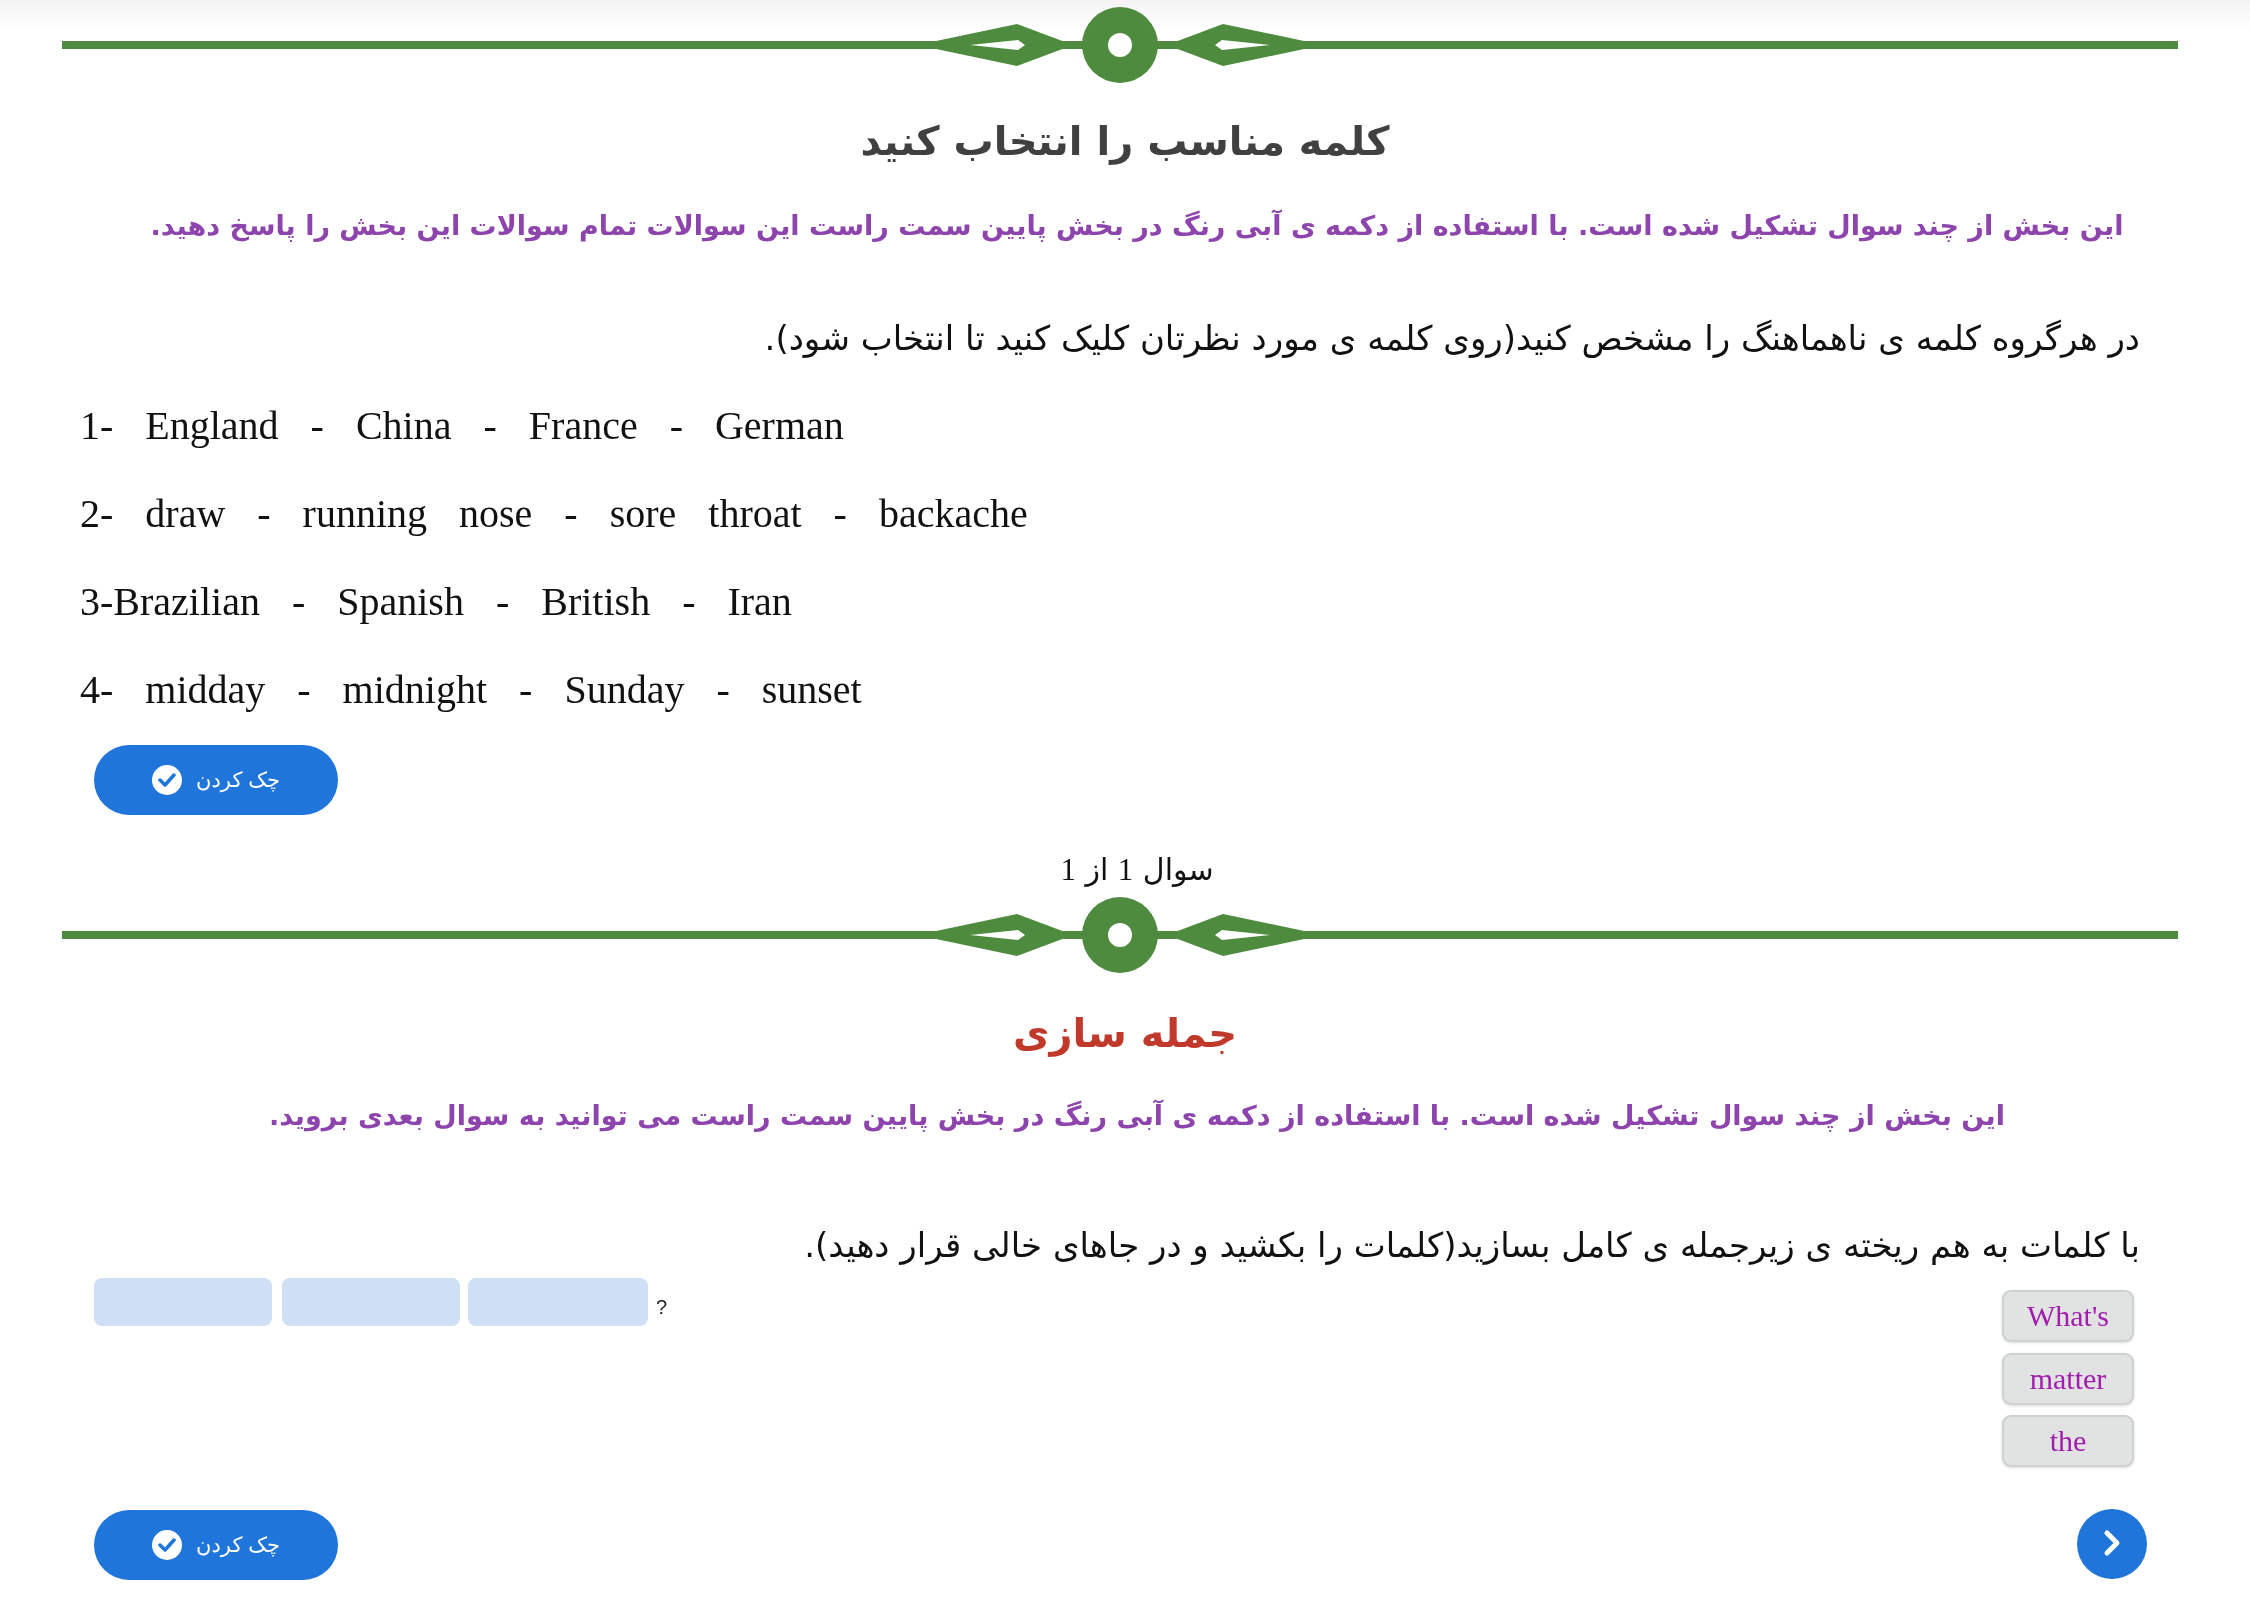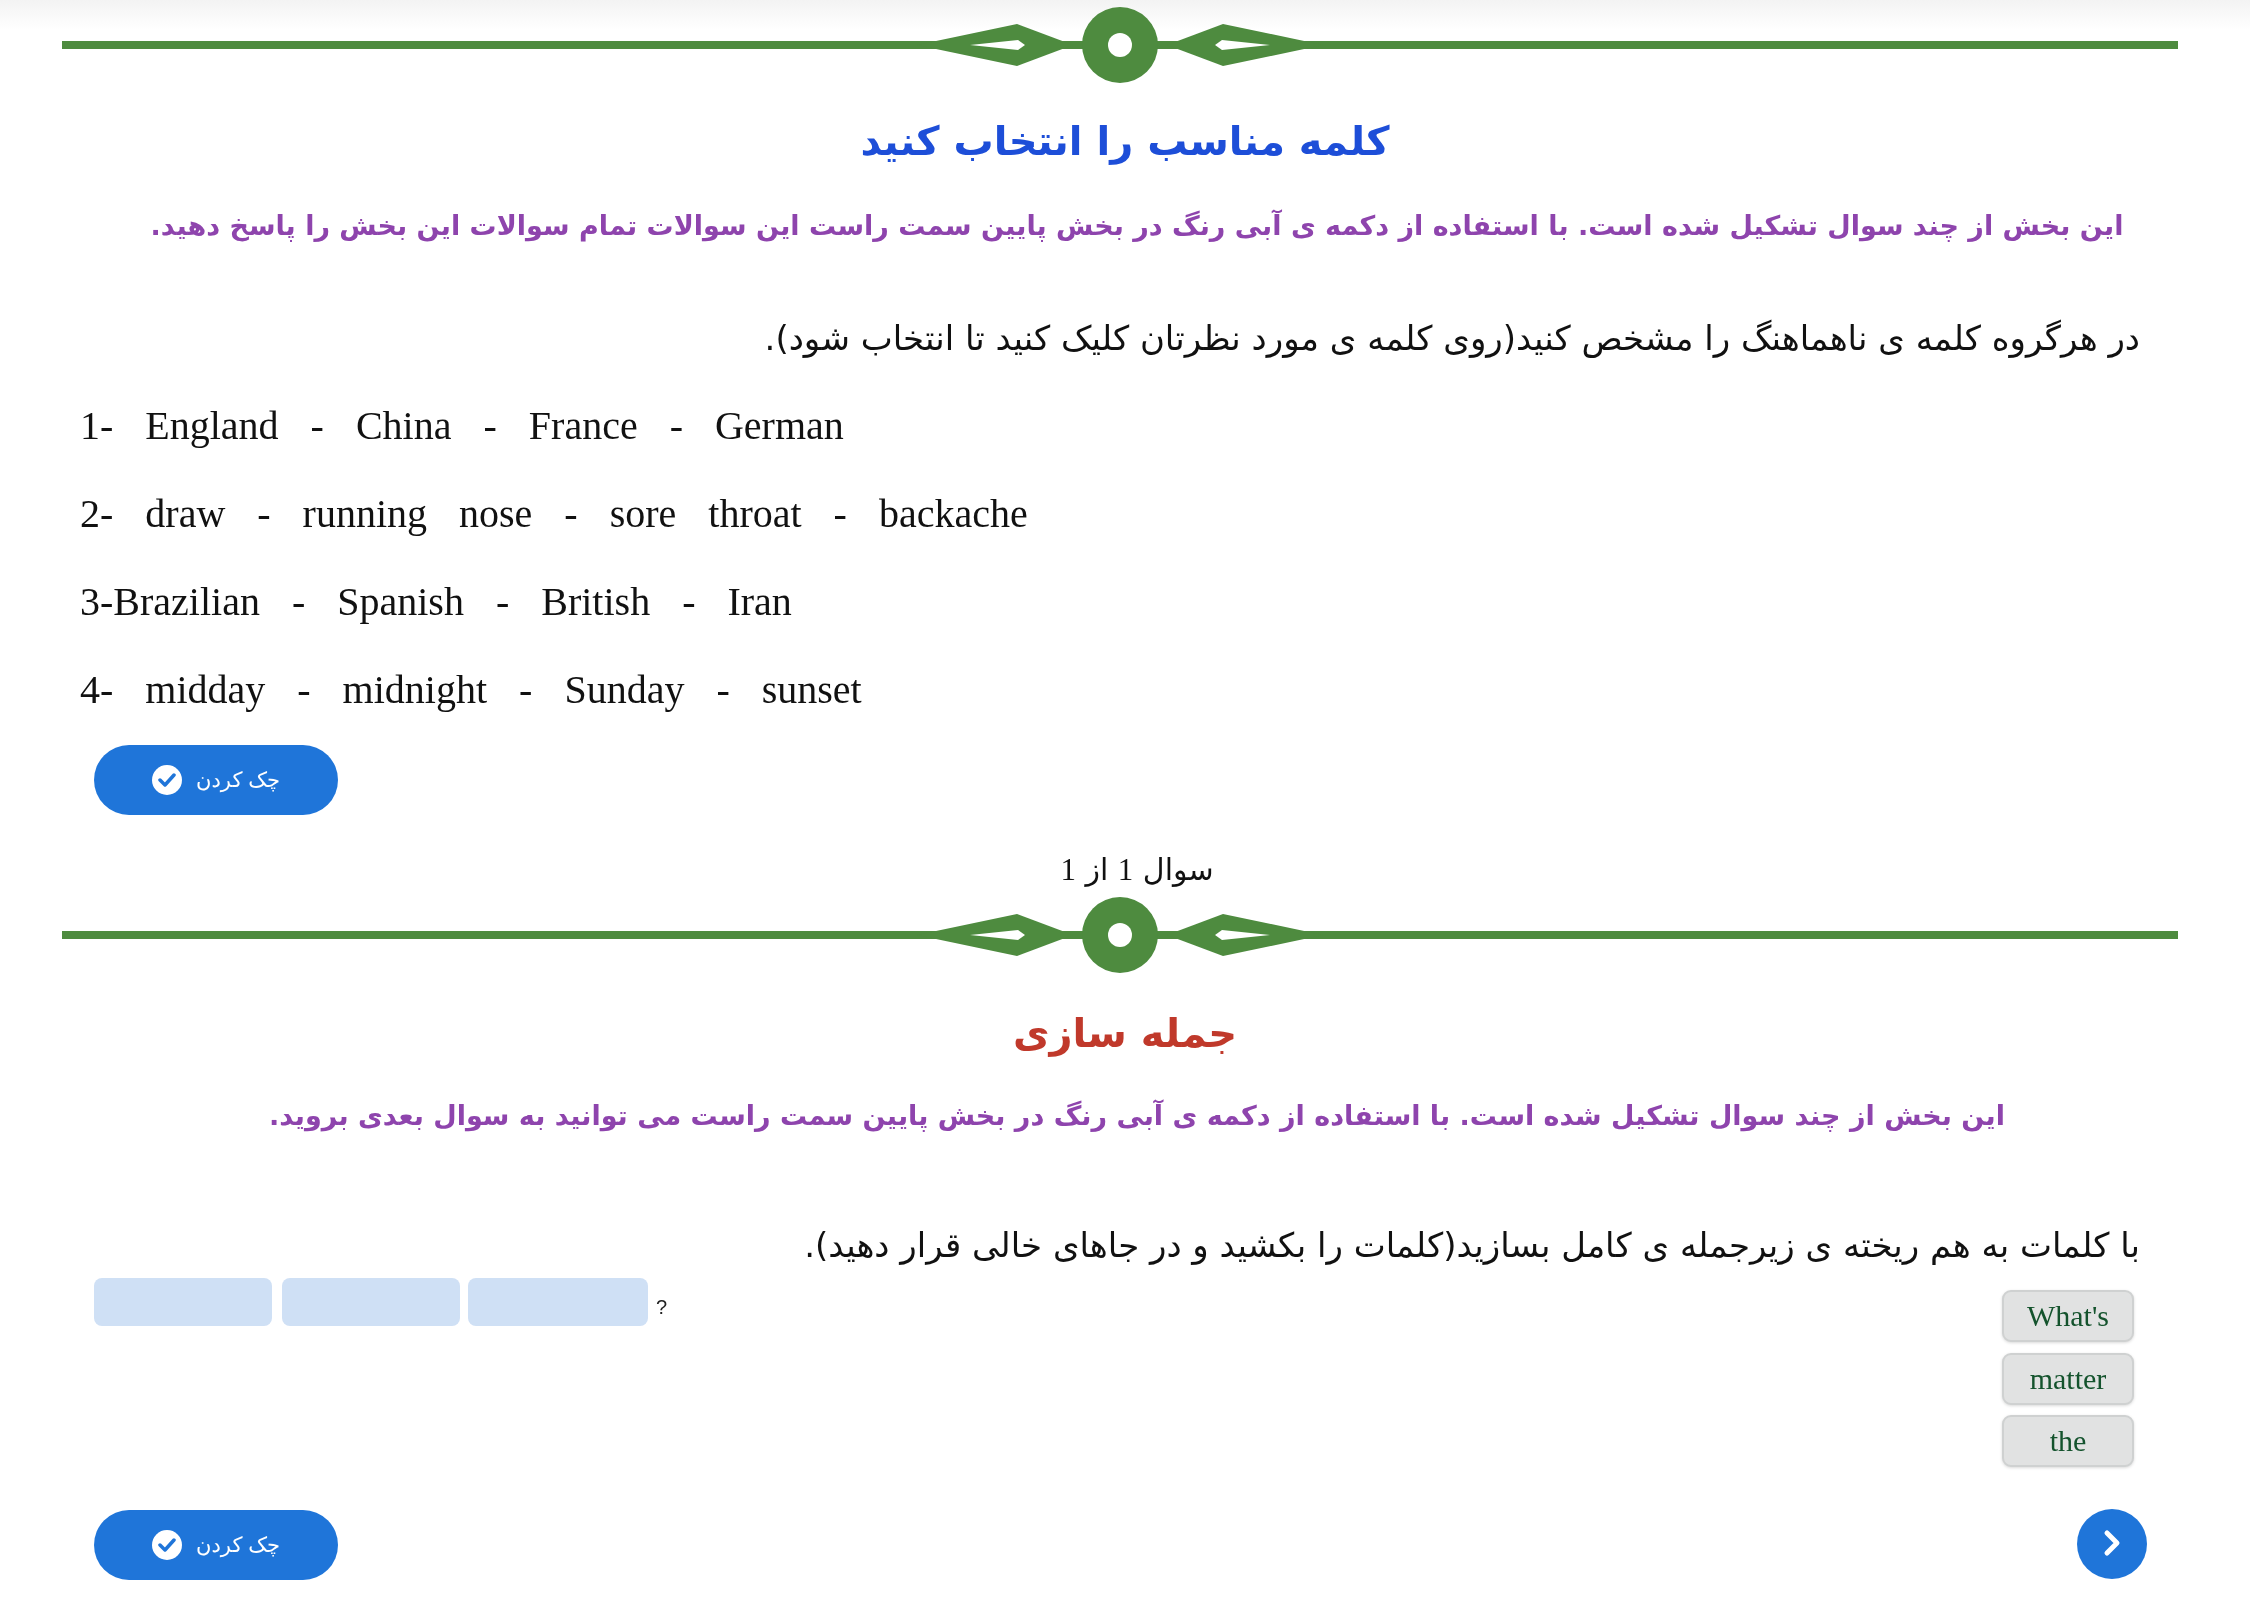--- a/index.html
+++ b/index.html
@@ -20,21 +20,21 @@
     background: #1f75d9; color: #fff; border: none; display: flex; align-items: center; justify-content: center;
     gap: 14px; direction: rtl; font-size: 21px; cursor: pointer; }
   .check-btn .ico { width: 30px; height: 30px; border-radius: 50%; background: #fff; display: flex;
     align-items: center; justify-content: center; }
   .counter { position: absolute; left: 0; width: 2250px; text-align: center; direction: rtl; font-size: 30px; color: #111; }
   .counter .num { font-family: "Liberation Serif", serif; font-size: 31px; }
   .slot { position: absolute; top: 1278px; height: 48px; background: #cfe0f5; border-radius: 8px; }
   .qmark { position: absolute; left: 656px; top: 1296px; font-family: "Liberation Sans", sans-serif; font-size: 20px; color: #222; }
   .tile { position: absolute; left: 2002px; width: 132px; height: 52px; background: #e1e2e2;
     border: 2px solid #cfd1d1; border-radius: 9px; box-shadow: 0 1px 3px rgba(0,0,0,0.15);
-    font-family: "Liberation Serif", serif; font-size: 30px; color: #14532d; display: flex;
+    font-family: "Liberation Serif", serif; font-size: 30px; color: #a21caf; display: flex;
     align-items: center; justify-content: center; cursor: grab; }
   .next-btn { position: absolute; left: 2077px; top: 1509px; width: 70px; height: 70px; border-radius: 50%;
     background: #1f75d9; border: none; display: flex; align-items: center; justify-content: center; cursor: pointer; }
 </style>
 </head>
 <body>
 
 <div class="topshade"></div>
 
 <div class="divider" style="top:0px;">
@@ -42,21 +42,21 @@
     <rect x="62" y="41" width="2116" height="8" fill="#4e8b3f"></rect>
     <polygon points="917,45 1017,24 1073,45 1017,66" fill="#4e8b3f"></polygon>
     <polygon points="970,45 1018,40 1025,45 1018,50" fill="#fff"></polygon>
     <polygon points="1323,45 1223,24 1167,45 1223,66" fill="#4e8b3f"></polygon>
     <polygon points="1270,45 1222,40 1215,45 1222,50" fill="#fff"></polygon>
     <circle cx="1120" cy="45" r="38" fill="#4e8b3f"></circle>
     <circle cx="1120" cy="45" r="12" fill="#fff"></circle>
   </svg>
 </div>
 
-<div class="title" style="top:118px; color:#1d4ed8;">کلمه مناسب را انتخاب کنید</div>
+<div class="title" style="top:118px; color:#404040;">کلمه مناسب را انتخاب کنید</div>
 <div class="subtitle" style="top:210px; color:#8e44ad; padding-left:0;">این بخش از چند سوال تشکیل شده است. با استفاده از دکمه ی آبی رنگ در بخش پایین سمت راست این سوالات تمام سوالات این بخش را پاسخ دهید.</div>
 <div class="instr" style="top:318px;">در هرگروه کلمه ی ناهماهنگ را مشخص کنید(روی کلمه ی مورد نظرتان کلیک کنید تا انتخاب شود).</div>
 
 <div class="item" style="top:402px;">1-  England  -  China  -  France  -  German</div>
 <div class="item" style="top:490px;">2-  draw  -  running  nose  -  sore  throat  -  backache</div>
 <div class="item" style="top:578px;">3-Brazilian  -  Spanish  -  British  -  Iran</div>
 <div class="item" style="top:666px;">4-  midday  -  midnight  -  Sunday  -  sunset</div>
 
 <button class="check-btn" style="top:745px;">
   <span>چک کردن</span>

